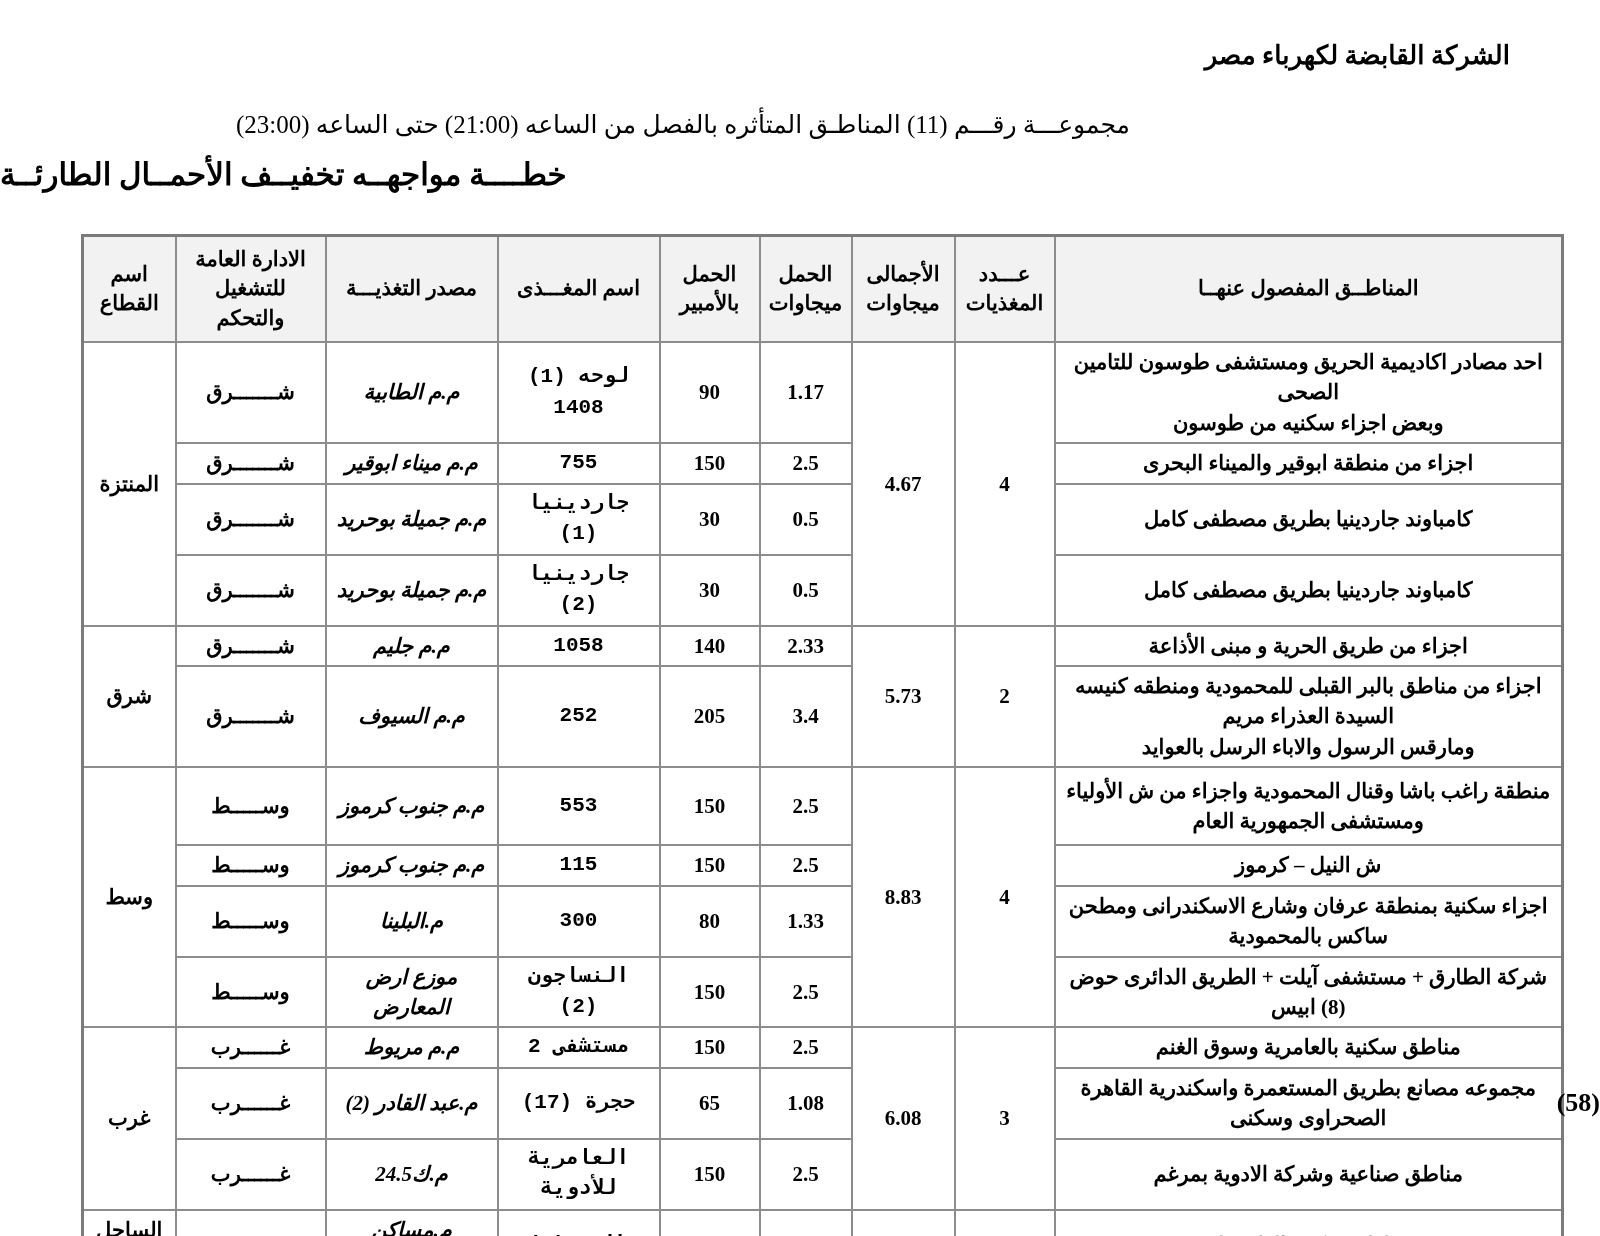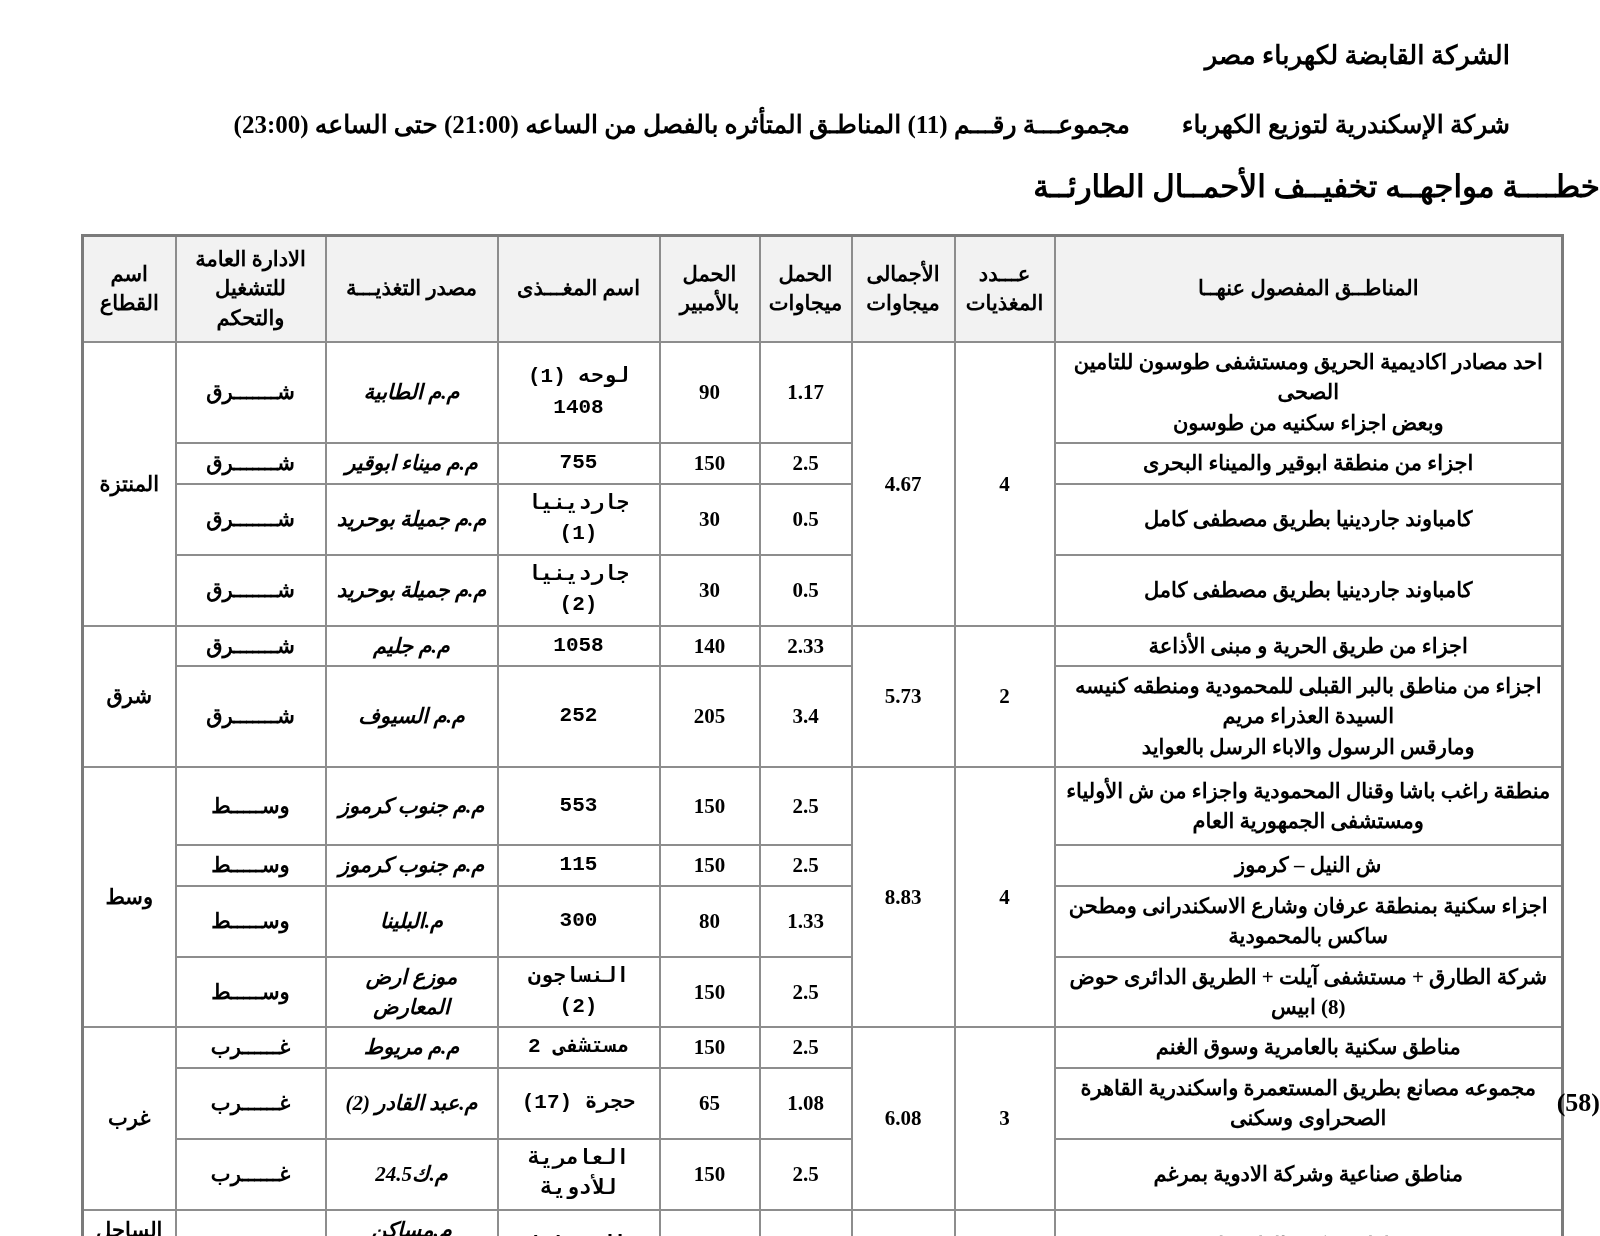--- a/index.html
+++ b/index.html
@@ -40,29 +40,29 @@
     right: 90px;
     font-size: 25px;
     font-weight: bold;
     white-space: nowrap;
   }
   .hdr-group {
     position: absolute;
     top: 110px;
     right: 470px;
     font-size: 25px;
-    font-weight: bold;
+    font-weight: normal;
     white-space: nowrap;
   }
   .hdr-title {
     position: absolute;
-    top: 168px;
+    top: 156px;
     left: 0;
     right: 0;
-    text-align: right;
+    text-align: left;
     font-size: 31px;
     font-weight: bold;
   }
 
   
   .table-wrap {
     position: absolute;
     top: 234px;
     right: 36px;
     width: 1480px;
@@ -125,21 +125,20 @@
     font-weight: bold;
   }
   .line2 { display: block; }
 </style>
 </head>
 <body>
 
 <div class="page">
 
   <div class="hdr-company">الشركة القابضة لكهرباء مصر</div>
-  <div class="hdr-subcompany">شركة الإسكندرية لتوزيع الكهرباء</div>
   <div class="hdr-group">مجموعـــة رقـــم (11) المناطـق المتأثره بالفصل من الساعه (21:00) حتى الساعه (23:00)</div>
   <div class="hdr-title">خطــــة مواجهــه تخفيــف الأحمــال الطارئــة</div>
 
   <div class="table-wrap">
     <table class="plan">
       <colgroup>
         <col class="c-areas">
           <col class="c-count">
           <col class="c-total">
           <col class="c-mw">

